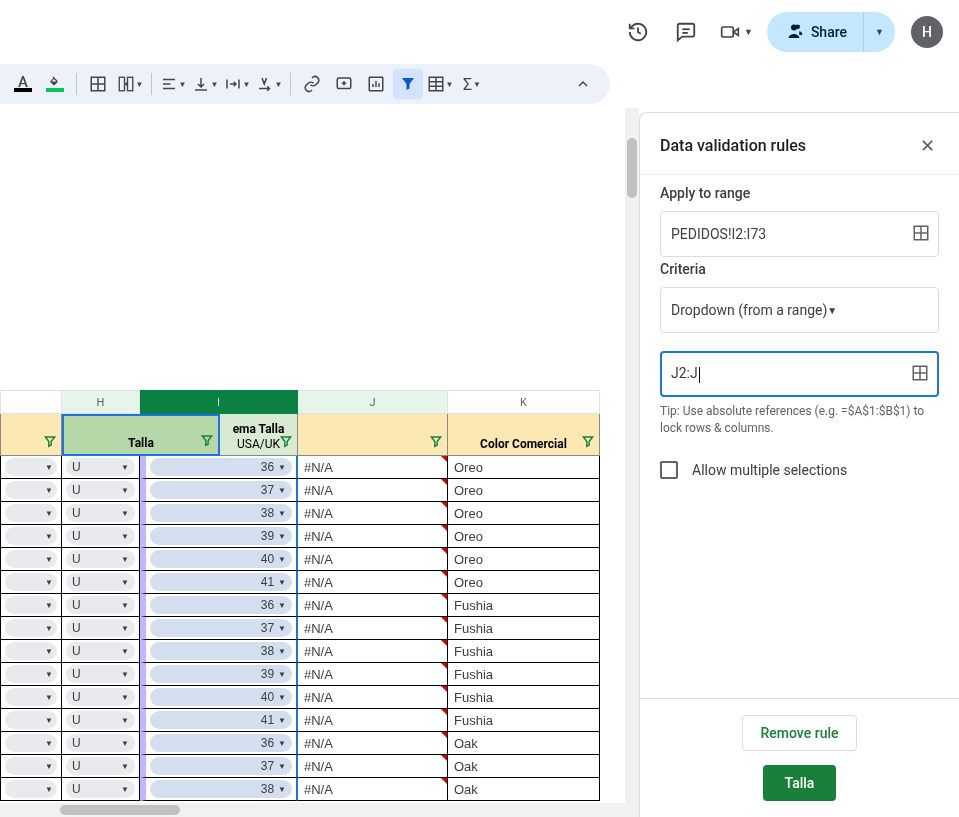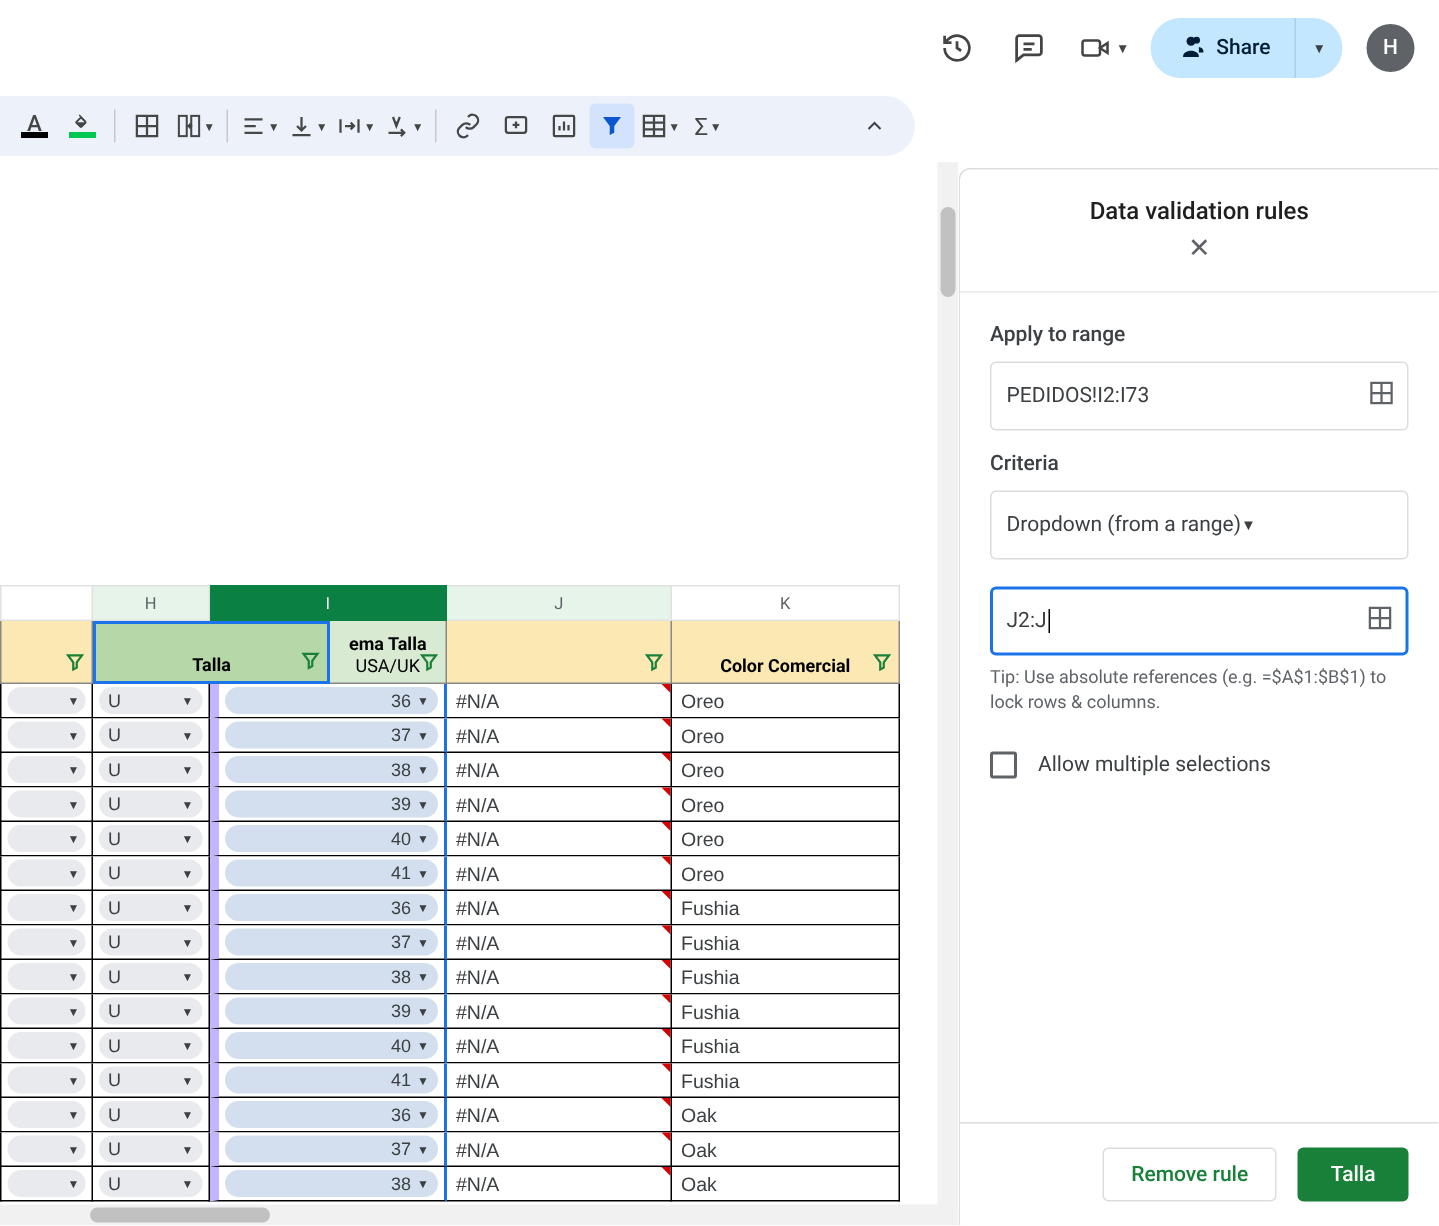--- a/index.html
+++ b/index.html
@@ -66,34 +66,34 @@
   .w-k { width:152px; }
   .colhdr.w-g { border-left:1px solid #e1e1e1; }
 
   .vscroll { position:absolute; right:0; top:0; bottom:0; width:14px; background:#f1f1f1; }
   .vscroll .thumb { position:absolute; left:2px; right:2px; top:30px; height:60px; background:#c1c1c1; border-radius:6px; }
   .hscroll { height:14px; background:#f1f1f1; position:relative; margin-top:2px; }
   .hscroll .thumb { position:absolute; top:2px; bottom:2px; left:60px; width:120px; background:#c1c1c1; border-radius:6px; }
 
   
   .panel { width: 320px; border-left:1px solid #dadce0; border-top:1px solid #dadce0; border-radius: 8px 0 0 0; display:flex; flex-direction:column; background:#fff; margin-top:4px; }
-  .panel-hdr { display:flex; align-items:center; justify-content:space-between; padding:18px 20px 14px 20px;flex-direction:column; }
+  .panel-hdr { display:flex; align-items:center; justify-content:space-between; padding:18px 20px 14px 20px; }
   .panel-hdr h2 { font-size:16px; font-weight:500; color:#1f1f1f; }
   .close-x { cursor:pointer; color:#5f6368; font-size:18px; padding:4px; }
   .panel-body { padding: 6px 20px 0 20px; flex:1; overflow:auto; border-top:1px solid #e8eaed; }
-  .label { font-size:14px; font-weight:500; color:#3c4043; margin-top:14px; margin-bottom:10px; }
+  .label { font-size:14px; font-weight:500; color:#3c4043; margin-top:4px; margin-bottom:10px; }
   .field { position:relative; border:1px solid #dadce0; border-radius:4px; height:46px; display:flex; align-items:center; padding:0 10px; font-size:14px; color:#3c4043; background:#fff; }
   .field.focus { border:2px solid #1a73e8; padding:0 9px; }
   .field .grid-icon { position:absolute; right:8px; color:#5f6368; }
   .field-select { justify-content:flex-start; cursor:pointer; }
   .tip { font-size:12px; color:#5f6368; line-height:1.4; margin-top:6px; }
   .checkbox-row { display:flex; align-items:center; gap:14px; margin-top:24px; }
   .checkbox { width:18px; height:18px; border:2px solid #5f6368; border-radius:2px; }
   .adv { color:#188038; font-weight:500; margin-top:28px; cursor:pointer; font-size:14px; margin-left:28px; }
-  .panel-footer { border-top:1px solid #dadce0; padding:16px 20px; display:flex; justify-content:flex-end; gap:14px; align-items:center; }
+  .panel-footer { border-top:1px solid #dadce0; padding:16px 20px; display:flex; justify-content:flex-end; gap:14px; align-items:center;flex-direction:column; }
   .btn-outline { border:1px solid #dadce0; background:#fff; color:#188038; font-weight:500; padding:9px 18px; border-radius:4px; cursor:pointer; font-size:14px; font-family:inherit; }
   .btn-fill { background:#188038; color:#fff; border:none; font-weight:500; padding:10px 22px; border-radius:4px; cursor:pointer; font-size:14px; font-family:inherit; }
 
   .cursor-caret::after { content:""; display:inline-block; width:1px; height:16px; background:#000; vertical-align:middle; margin-left:1px; }
 
   .filter-glyph { width:14px; height:14px; }
   .meet-combo { display:flex; align-items:center; gap:4px; }
 </style>
 </head>
 <body>

